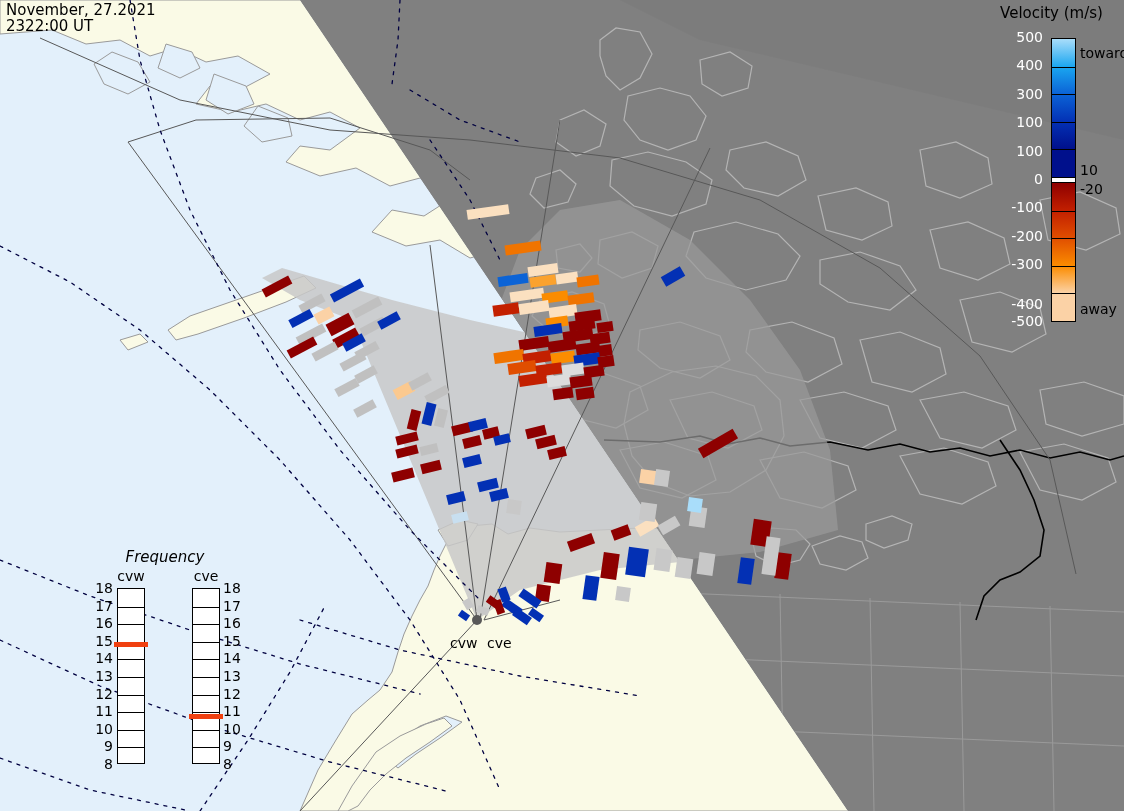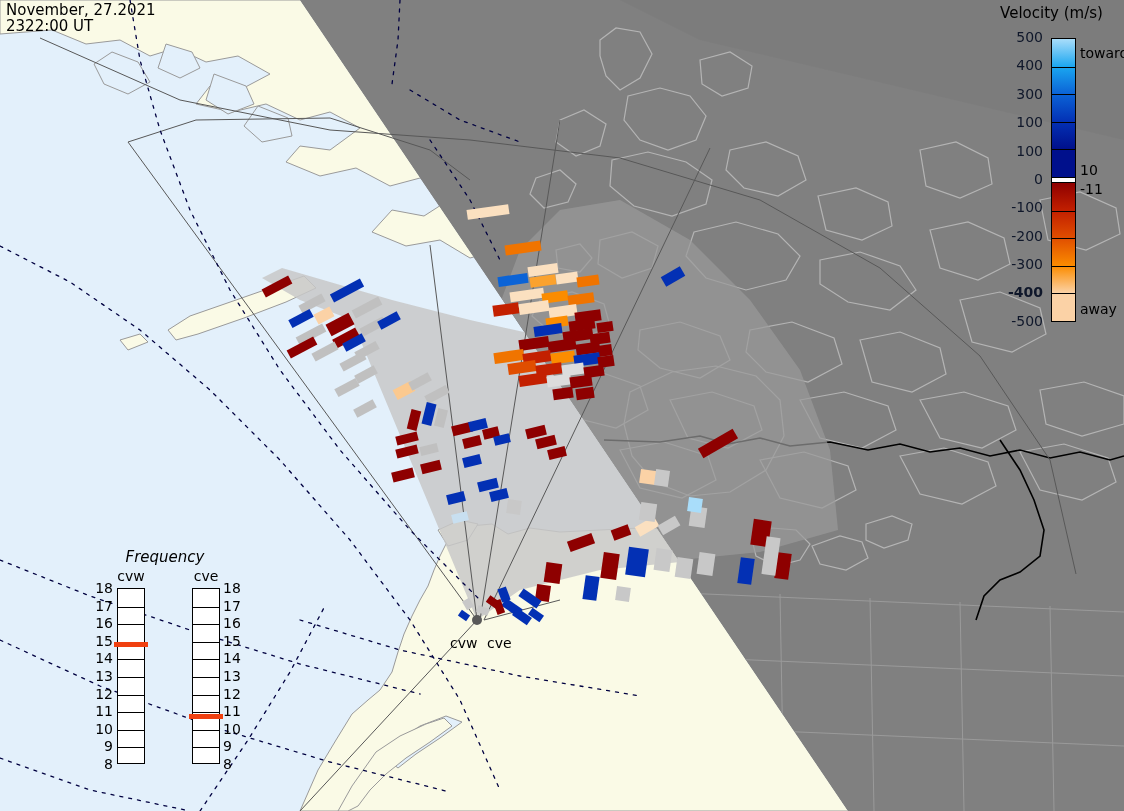--- a/index.html
+++ b/index.html
@@ -14,21 +14,21 @@
   #title-time{left:6px;top:18px;}
 
   
   #cbar-wrap{position:absolute;left:975px;top:0;width:149px;height:340px;}
   #cbar-title{position:absolute;left:4px;top:4px;width:145px;text-align:center;
               font-size:15px;color:#000000;white-space:nowrap;}
   #cbar-box{position:absolute;left:76px;top:38px;width:25px;height:284px;
             border:1px solid #000;box-sizing:border-box;}
   .cb-seg{position:absolute;left:0;width:100%;}
   .cb-line{position:absolute;left:0;width:100%;height:1px;background:#000;}
-  .cb-tick{position:absolute;right:81px;width:55px;text-align:right;font-size:14px;color:#0f172a;}
+  .cb-tick{position:absolute;right:81px;width:55px;text-align:right;font-size:14px;color:#ffffff;}
   .cb-side{position:absolute;left:105px;font-size:14px;color:#000;white-space:nowrap;}
 
   
   #freq-wrap{position:absolute;left:80px;top:548px;width:170px;height:235px;}
   #freq-title{position:absolute;left:0;top:0;width:170px;text-align:center;
               font-size:15px;color:#000;font-style:italic;}
   .fq-col{position:absolute;top:20px;width:62px;}
   .fq-name{position:absolute;top:0;width:62px;text-align:center;font-size:14px;color:#000;}
   .fq-bar{position:absolute;top:20px;width:28px;height:176px;border:1px solid #000;
           background:#fff;box-sizing:border-box;}
@@ -348,27 +348,27 @@
     <div id="cbar-ticks">
         <div class="cb-tick" style="top: 29px;">500</div>
         <div class="cb-tick" style="top: 57.4px;">400</div>
         <div class="cb-tick" style="top: 85.8px;">300</div>
         <div class="cb-tick" style="top: 114.2px;">100</div>
         <div class="cb-tick" style="top: 142.6px;">100</div>
         <div class="cb-tick" style="top: 171px;">0</div>
         <div class="cb-tick" style="top: 199.4px;">-100</div>
         <div class="cb-tick" style="top: 227.8px;">-200</div>
         <div class="cb-tick" style="top: 256.2px;">-300</div>
-        <div class="cb-tick" style="top: 284px; font-weight: bold;">-400</div>
+        <div class="cb-tick" style="top: 296px;">-400</div>
         <div class="cb-tick" style="top: 313px; text-align: right;">-500</div>
       </div>
     <div class="cb-side" id="cb-toward" style="top:45px;">toward</div>
     <div class="cb-side" id="cb-away" style="top:301px;">away</div>
     <div class="cb-side" id="cb-zu" style="top:162px;">10</div>
-    <div class="cb-side" id="cb-zl" style="top:181px;">-11</div>
+    <div class="cb-side" id="cb-zl" style="top:181px;">-20</div>
   </div>
 
   <div id="freq-wrap">
     <div id="freq-title">Frequency</div>
     <div id="freq-cols">
         <div class="fq-col" style="left: 20px;">
           <div class="fq-name">cvw</div>
           <div class="fq-bar" style="left: 17px;">
             <div class="fq-div" style="top: 17.6px;"></div>
             <div class="fq-div" style="top: 35.2px;"></div>

